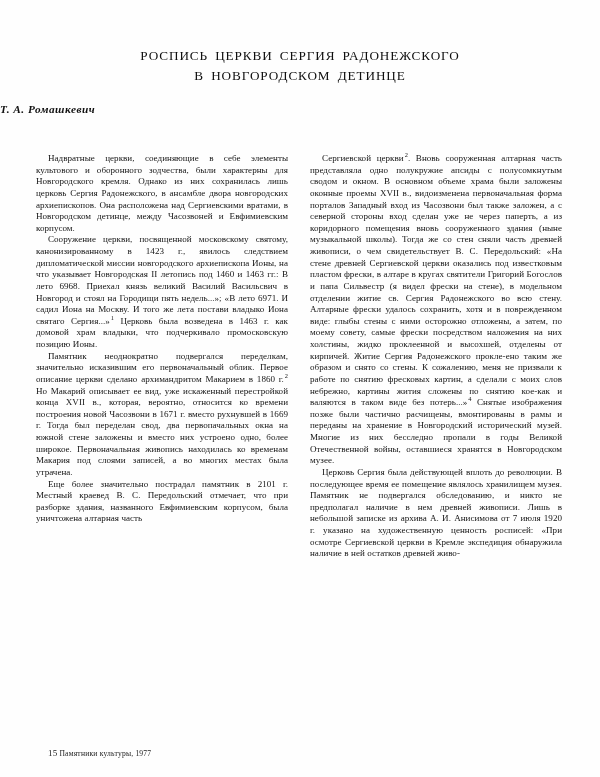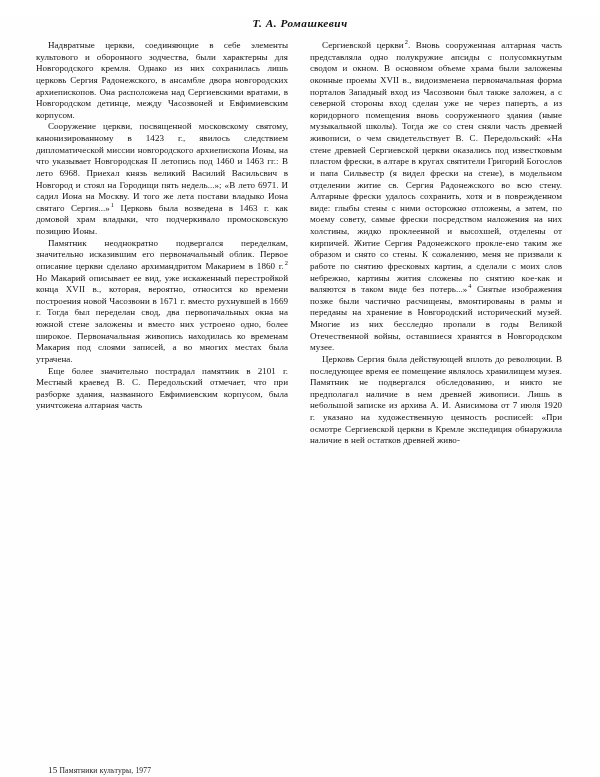--- a/index.html
+++ b/index.html
@@ -30,29 +30,28 @@
     font-size: 13.2px;
     letter-spacing: 0.9px;
     line-height: 20px;
     font-weight: normal;
     text-transform: uppercase;
     color: #0f0f0f;
     word-spacing: 3px;
   }
   .author {
     margin-top: 17px;
-    text-align: center;
     font-style: italic;
     font-weight: bold;
     font-size: 11.3px;
     letter-spacing: 0.5px;
     color: #111;
   }
   .columns {
-    margin-top: 11px;
+    margin-top: 38px;
     padding: 0 36px 0 36px;
     display: flex;
     gap: 22px;
     align-items: flex-start;
   }
   .col {
     width: 252px;
     flex: 0 0 252px;
   }
   .col p {
@@ -86,20 +85,24 @@
   .footer .num {
     font-size: 9px;
     padding-right: 2px;
   }
 </style>
 </head>
 <body>
 
 <div class="page">
 
+  <div class="title-block">
+    <div class="title-line">РОСПИСЬ ЦЕРКВИ СЕРГИЯ РАДОНЕЖСКОГО</div>
+    <div class="title-line">В НОВГОРОДСКОМ ДЕТИНЦЕ</div>
+  </div>
 
   <div class="author">Т. А. Ромашкевич</div>
 
   <div class="columns">
 
     <div class="col">
       <p>Надвратные церкви, соединяющие в себе элементы культового и оборонного зодчества, были характерны для Новгородского кремля. Однако из них сохранилась лишь церковь Сергия Радонежского, в ансамбле двора новгородских архиепископов. Она расположена над Сергиевскими вратами, в Новгородском детинце, между Часозвоней и Евфимиевским корпусом.</p>
       <p><span>Сооружение церкви, посвященной московскому святому, канонизированному в 1423 г., явилось следствием дипломатической миссии новгородского архиепископа Ионы, на что указывает Новгородская II летопись под 1460 и 1463 гг.: В лето 6968. Приехал князь великий Василий Васильсвич в Новгород и стоял на Городищи пять недель...»; «В лето 6971. И садил Иона на Москву. И того же лета постави владыко Иона святаго Сергия...»</span><sup>1</sup> <span>Церковь была возведена в 1463 г. как домовой храм владыки, что подчеркивало промосковскую позицию Ионы.</span></p>
       <p><span>Памятник неоднократно подвергался переделкам, значительно исказившим его первоначальный облик. Первое описание церкви сделано архимандритом Макарием в 1860 г.</span><sup>2</sup> <span>Но Макарий описывает ее вид, уже искаженный перестройкой конца XVII в., которая, вероятно, относится ко времени построения новой Часозвони в 1671 г. вместо рухнувшей в 1669 г. Тогда был переделан свод, два первопачальных окна на южной стене заложены и вместо них устроено одно, более широкое. Первоначальная живопись находилась ко временам Макария под слоями записей, а во многих местах была утрачена.</span></p>
       <p>Еще более значительно пострадал памятник в 2101 г. Местный краевед В. С. Передольский отмечает, что при разборке здания, названного Евфимиевским корпусом, была уничтожена алтарная часть</p>

